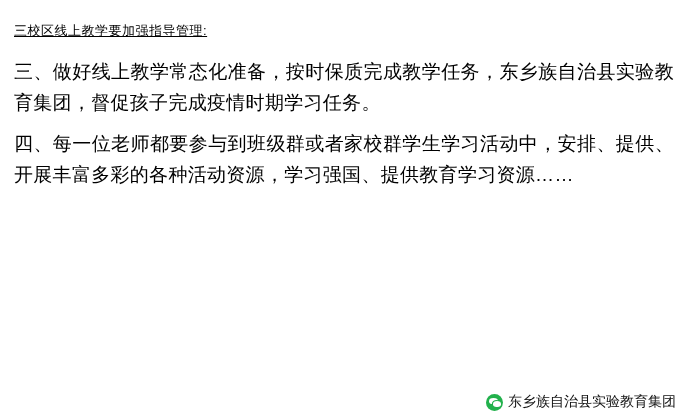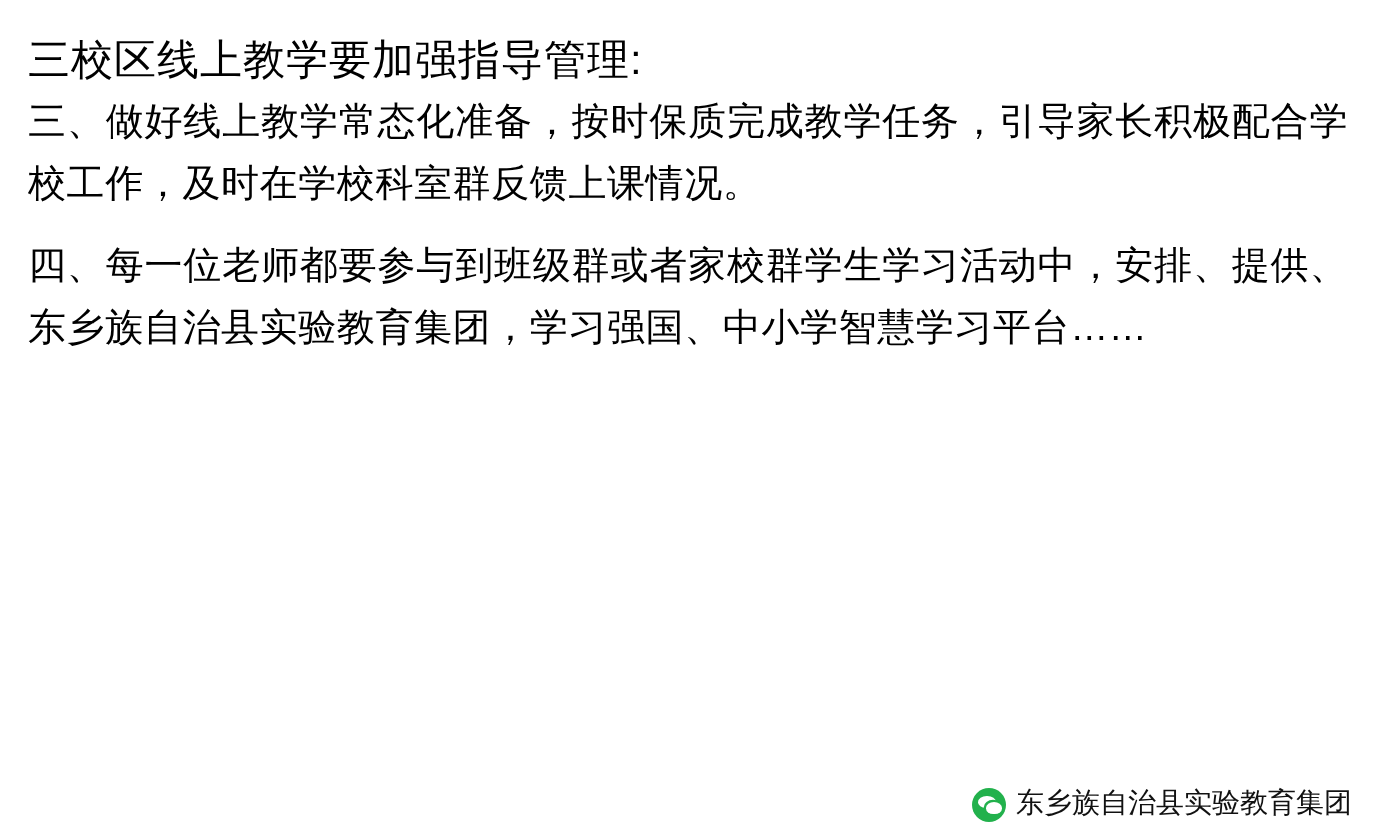--- a/index.html
+++ b/index.html
@@ -16,23 +16,25 @@
   }
   .page {
     position: relative;
     width: 688px;
     height: 417px;
     box-sizing: border-box;
     padding: 16px 14px 0 14px;
     background: #ffffff;
   }
   .doc-title {
-    font-size: 21px;
+    font-size: 13px;
     line-height: 30px;
     letter-spacing: 0.5px;
+    margin-bottom: 10px;
+    text-decoration: underline;
   }
   .para {
     font-size: 19px;
     line-height: 31px;
     letter-spacing: 0.3px;
     margin-bottom: 10px;
     text-align: justify;
     text-justify: inter-ideograph;
   }
   .footer-bar {
@@ -97,23 +99,23 @@
 </style>
 </head>
 <body>
 
 <div class="page">
 
   <div class="doc-title">三校区线上教学要加强指导管理:</div>
 
 
 
-  <div class="para">三、做好线上教学常态化准备，按时保质完成教学任务，引导家长积极配合学校工作，及时在学校科室群反馈上课情况。</div>
+  <div class="para">三、做好线上教学常态化准备，按时保质完成教学任务，东乡族自治县实验教育集团，督促孩子完成疫情时期学习任务。</div>
 
-  <div class="para">四、每一位老师都要参与到班级群或者家校群学生学习活动中，安排、提供、东乡族自治县实验教育集团，学习强国、中小学智慧学习平台……</div>
+  <div class="para">四、每一位老师都要参与到班级群或者家校群学生学习活动中，安排、提供、开展丰富多彩的各种活动资源，学习强国、提供教育学习资源……</div>
 
   <div class="footer-divider"></div>
 
   <div class="footer-bar">
     <div class="footer-brand">
       <span class="wechat-logo"></span>
       <span>东乡族自治县实验教育集团</span>
     </div>
   </div>
 

